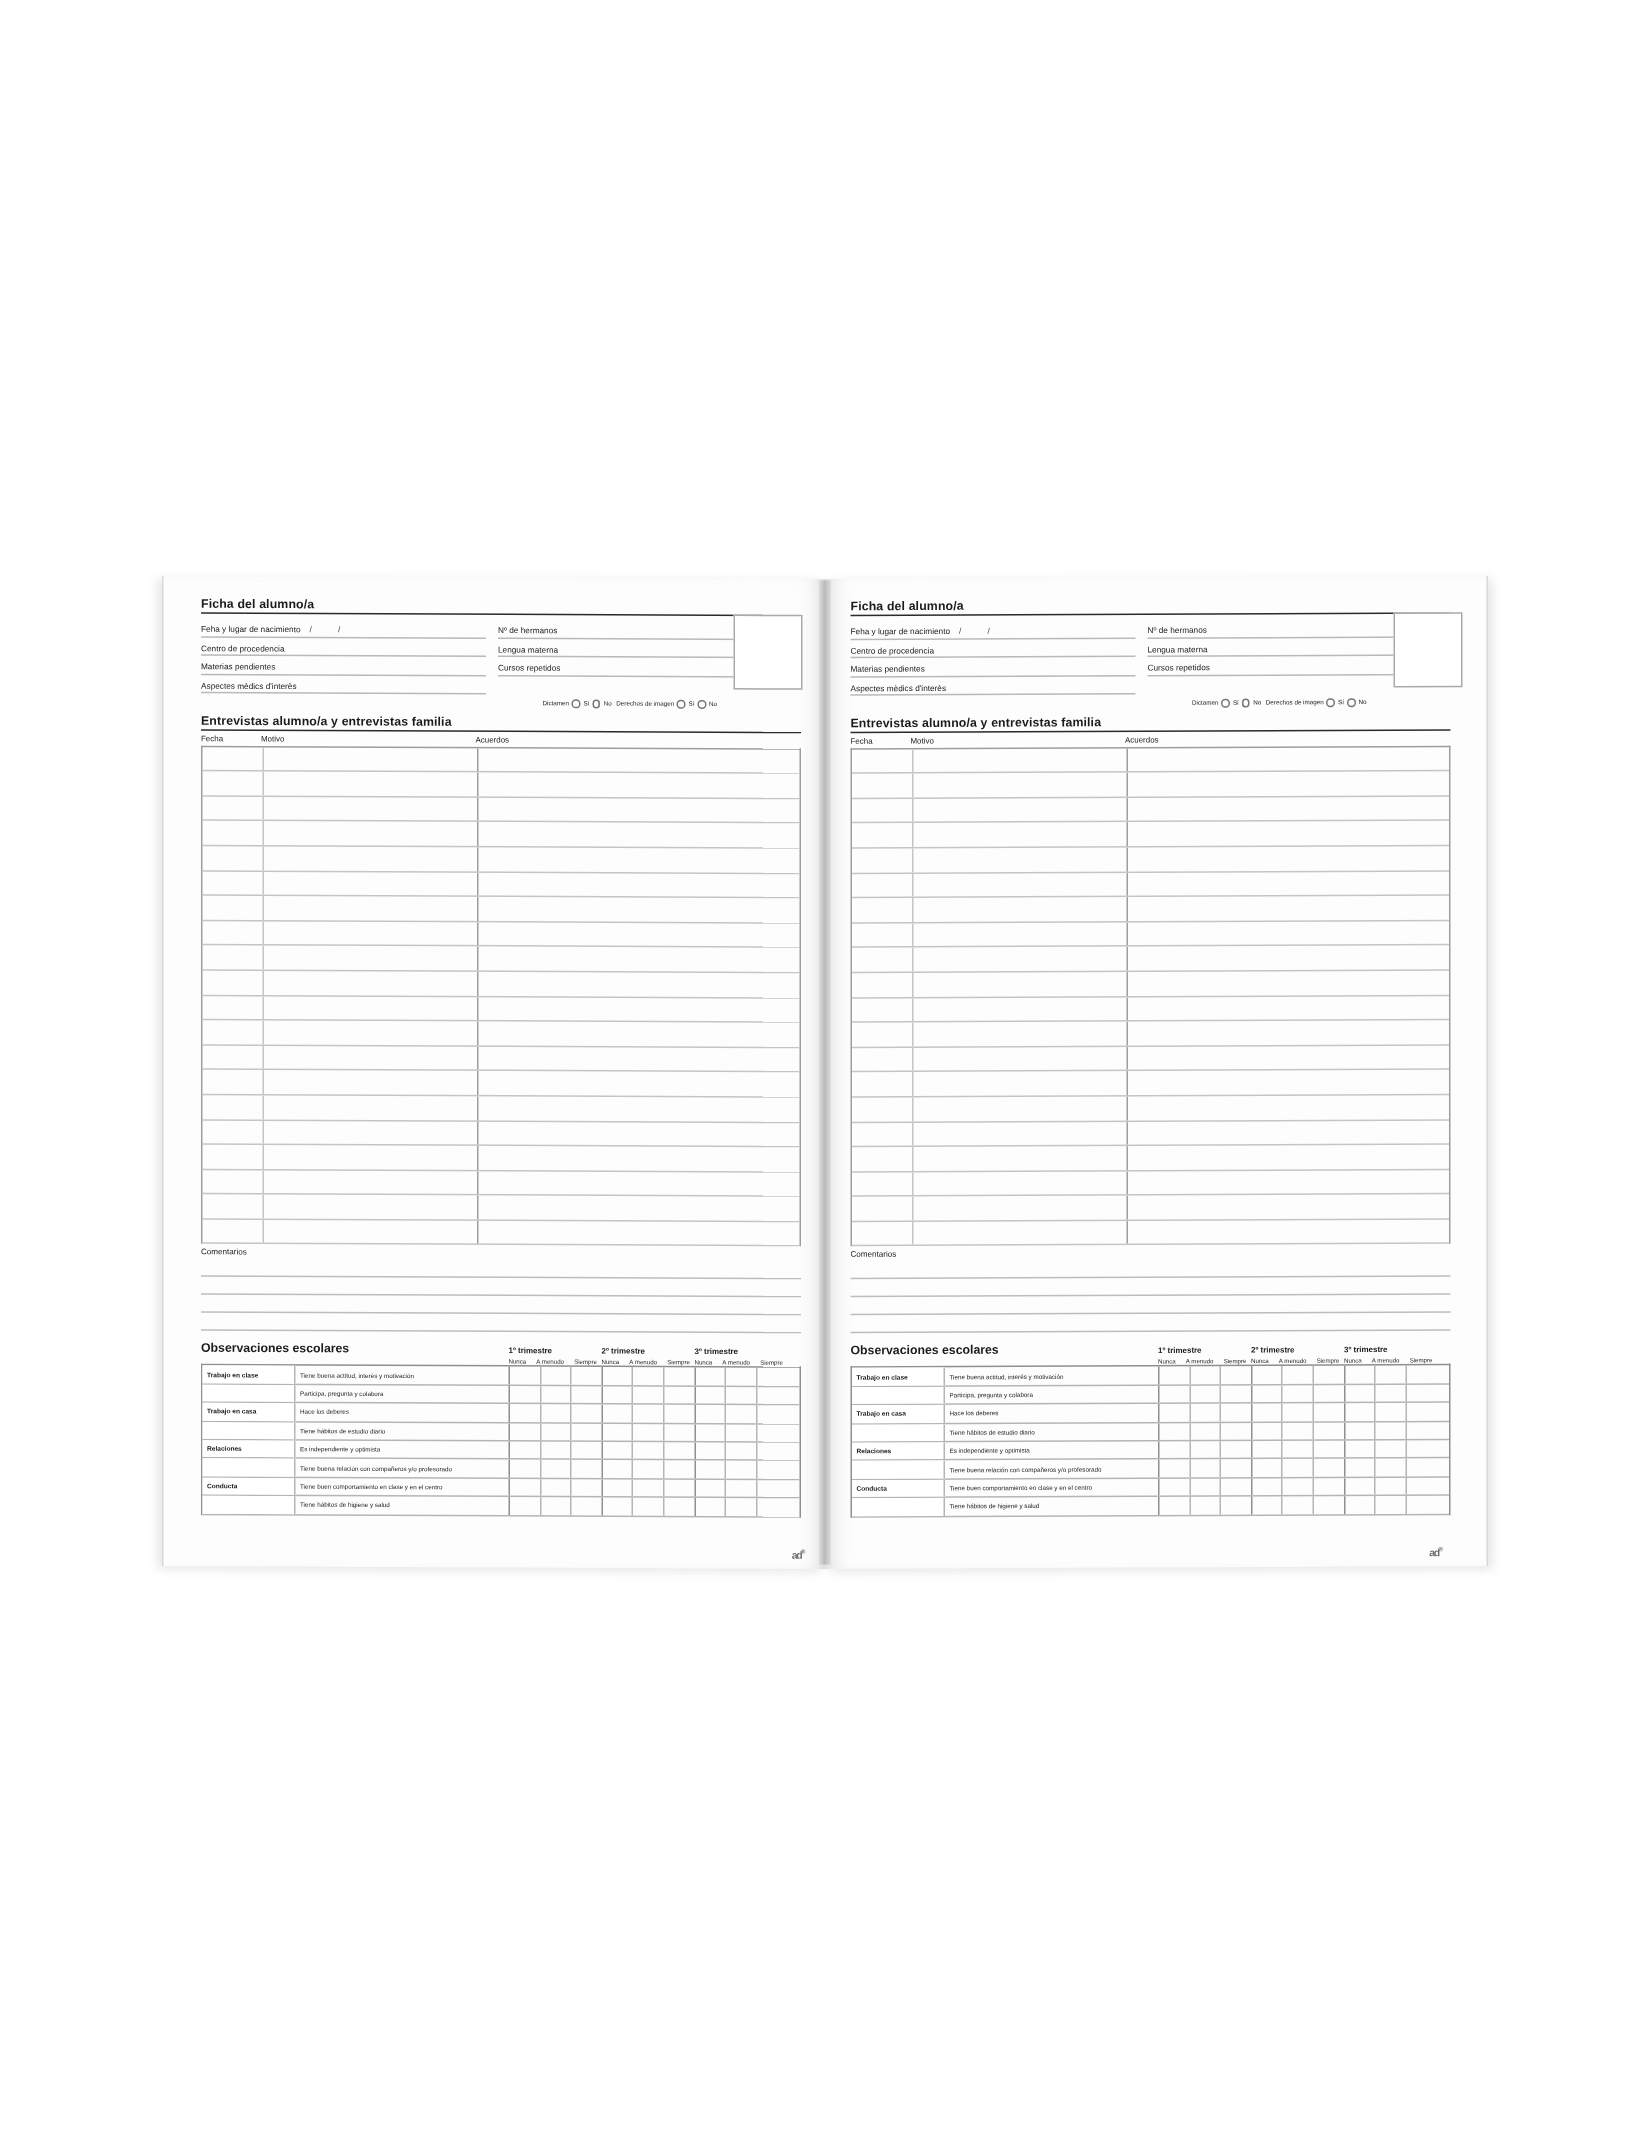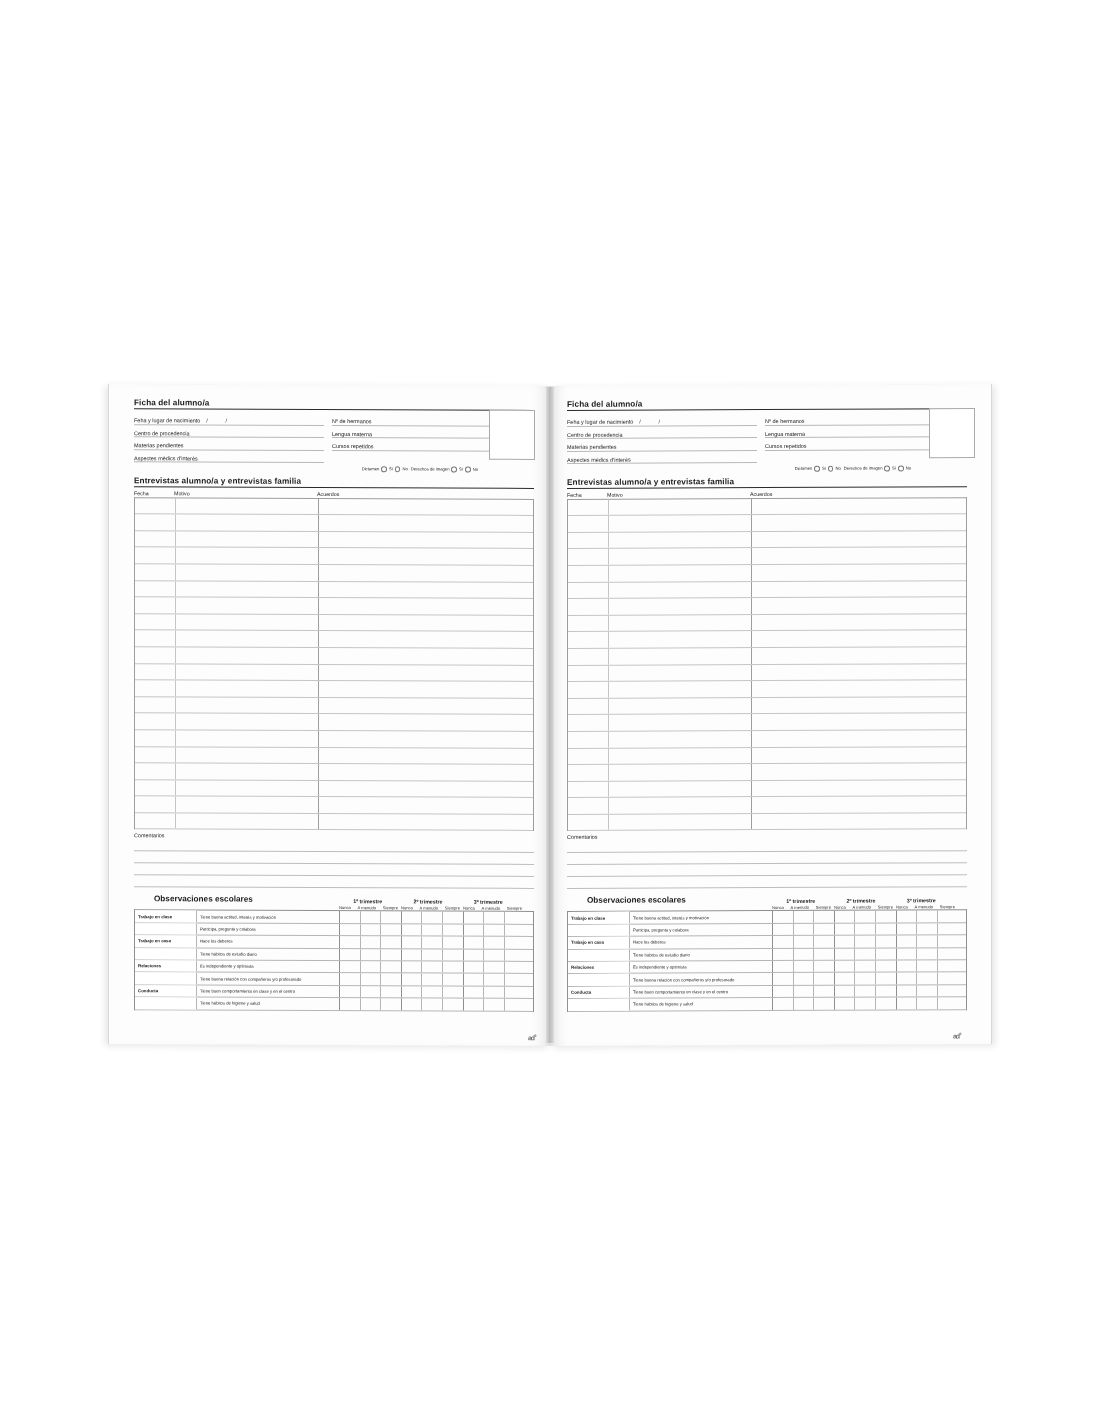--- a/index.html
+++ b/index.html
@@ -169,21 +169,20 @@
   
   .obs-head {
     display: flex;
     align-items: flex-end;
     margin-top: 7px;
   }
   .obs-head .title {
     width: 205px;
     font-size: 8.2px;
     font-weight: bold;
-    margin-left: 20px;
   }
   .trim {
     width: 62px;
     font-size: 5.3px;
     font-weight: bold;
   }
   .obs-sub {
     display: flex;
     font-size: 4.1px;
     color: #2a2a2a;

